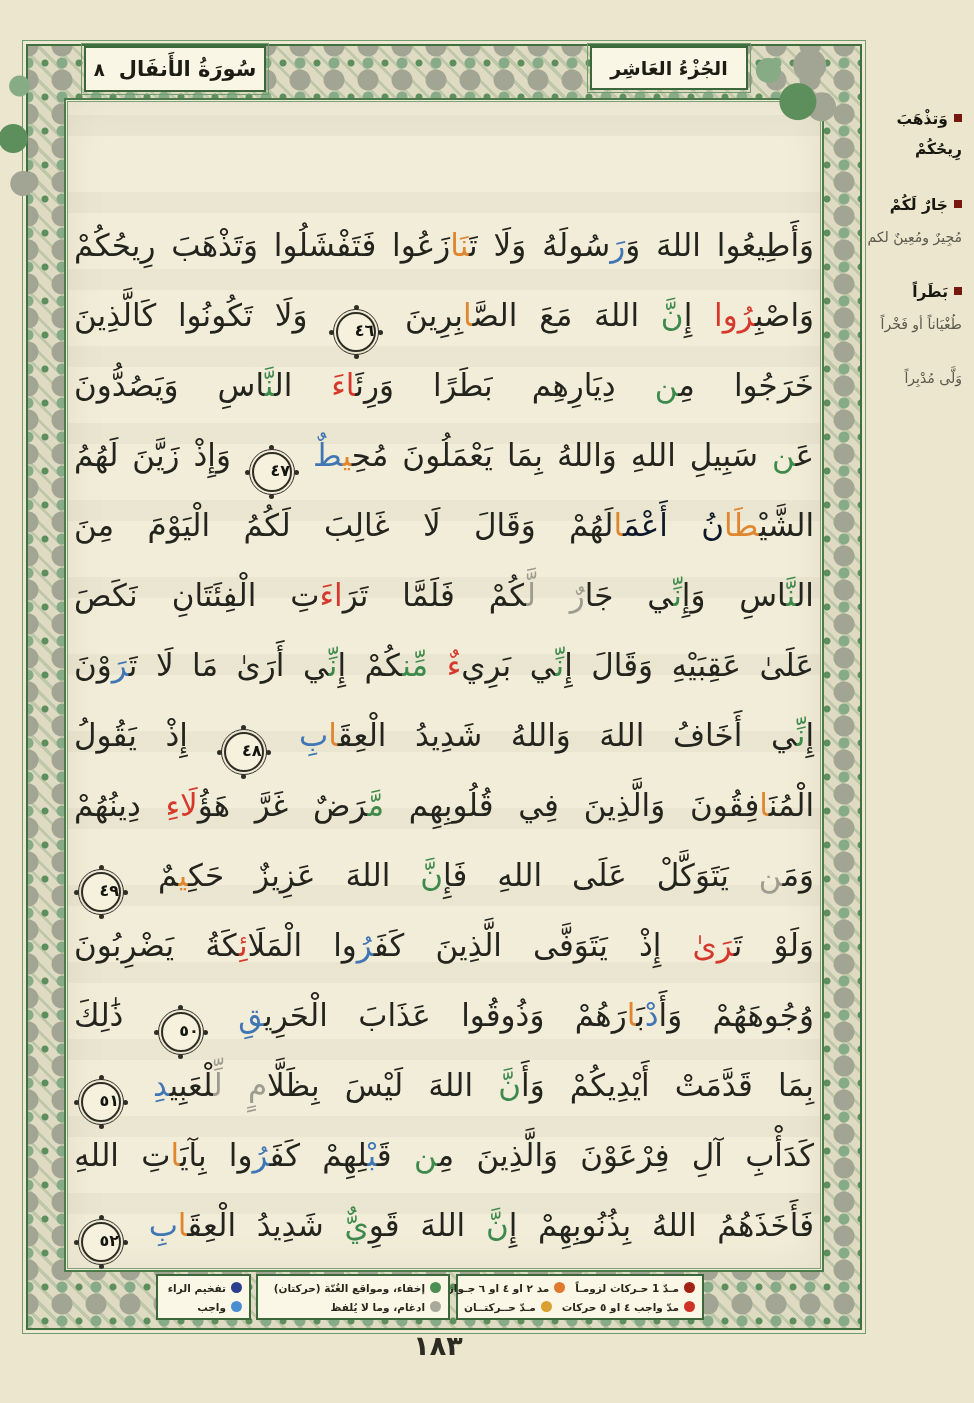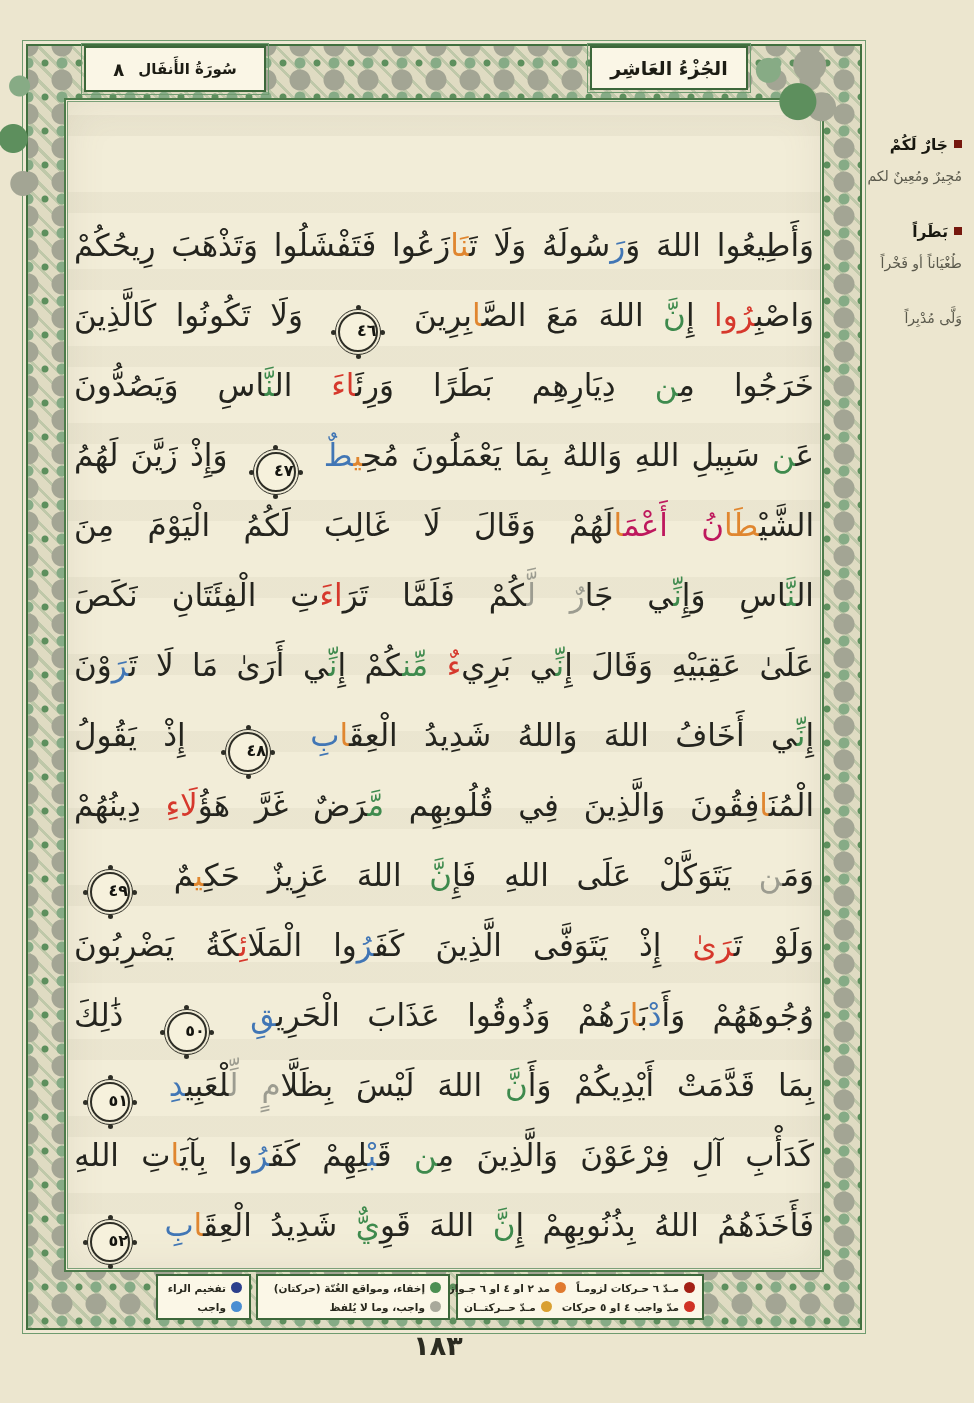--- a/index.html
+++ b/index.html
@@ -30,21 +30,21 @@
     box-shadow:inset 0 0 0 1px #f2edd8, inset 0 0 0 2px #7ba078, inset 0 0 40px rgba(120,110,80,.12);
   }
   
   .hbox{
     position:absolute;background:#faf6e6;border:2px solid #3c673a;
     outline:1px solid #6f9b6f;outline-offset:2px;
     display:flex;align-items:center;justify-content:center;
     color:#1c1c14;font-weight:bold;
   }
   .surah-box{left:84px;top:46px;width:178px;height:42px;direction:rtl;gap:14px;}
-  .surah-name{font-size:15px;letter-spacing:-.5px;}
+  .surah-name{font-size:21px;letter-spacing:-.5px;}
   .surah-num{font-size:18px;}
   .juz-box{left:590px;top:46px;width:154px;height:40px;font-size:19px;}
   
   .corner-tr{
     position:absolute;left:733px;top:34px;width:118px;height:104px;border-radius:50% 40% 55% 45%;
     background:
       radial-gradient(circle at 30% 35%, #87ab85 12px, rgba(0,0,0,0) 13px),
       radial-gradient(circle at 65% 30%, #a3a594 16px, rgba(0,0,0,0) 17px),
       radial-gradient(circle at 55% 65%, #5d8f5d 18px, rgba(0,0,0,0) 19px),
       radial-gradient(circle at 75% 70%, #a3a594 14px, rgba(0,0,0,0) 15px);
@@ -65,21 +65,21 @@
   }
   .qline{
     height:70px;font-size:31px;line-height:62px;color:#24241e;
     text-align:justify;text-align-last:justify;direction:rtl;
     white-space:normal;font-weight:500;
   }
   .ayah-marker{
     display:inline-block;width:36px;height:36px;border:2px solid #2e2e26;border-radius:50%;
     outline:1px solid #2e2e26;outline-offset:2px;background:#f6f1dc;
     font-size:16px;line-height:34px;text-align:center;color:#151510;
-    vertical-align:-10px;position:relative;margin:0 16px;font-weight:bold;
+    vertical-align:-10px;position:relative;margin:0 7px;font-weight:bold;
   }
   .ayah-marker::before{
     content:"";position:absolute;left:50%;top:-9px;width:5px;height:5px;margin-left:-2.5px;
     border-radius:50%;background:#2e2e26;box-shadow:0 49px 0 #2e2e26;
   }
   .ayah-marker::after{
     content:"";position:absolute;top:50%;left:-9px;width:5px;height:5px;margin-top:-2.5px;
     border-radius:50%;background:#2e2e26;box-shadow:49px 0 0 #2e2e26;
   }
   
@@ -125,54 +125,55 @@
 </div>
 <div class="hbox juz-box">
   <span>الجُزْءُ العَاشِر</span>
 </div>
 
 <div class="quran">
   <div class="qline"><span class="seg" style="color: rgb(36, 36, 30);">وَأَطِيعُوا اللهَ وَ</span><span class="seg" style="color: rgb(65, 118, 181);">رَ</span><span class="seg" style="color: rgb(36, 36, 30);">سُولَهُ وَلَا تَ</span><span class="seg" style="color: rgb(224, 134, 47);">نَا</span><span class="seg" style="color: rgb(36, 36, 30);">زَعُوا فَتَفْشَلُوا وَتَذْهَبَ رِيحُكُمْ</span></div>
   <div class="qline"><span class="seg" style="color: rgb(36, 36, 30);">وَاصْبِ</span><span class="seg" style="color: rgb(214, 56, 44);">رُوا</span><span class="seg" style="color: rgb(36, 36, 30);"> إِ</span><span class="seg" style="color: rgb(62, 138, 77);">نَّ</span><span class="seg" style="color: rgb(36, 36, 30);"> اللهَ مَعَ الصَّ</span><span class="seg" style="color: rgb(224, 134, 47);">ا</span><span class="seg" style="color: rgb(36, 36, 30);">بِرِينَ </span><span class="ayah-marker">٤٦</span><span class="seg" style="color: rgb(36, 36, 30);"> وَلَا تَكُونُوا كَالَّذِينَ</span></div>
   <div class="qline"><span class="seg" style="color: rgb(36, 36, 30);">خَرَجُوا مِ</span><span class="seg" style="color: rgb(62, 138, 77);">ن</span><span class="seg" style="color: rgb(36, 36, 30);"> دِيَارِهِم بَطَرًا وَرِئَ</span><span class="seg" style="color: rgb(214, 56, 44);">اءَ</span><span class="seg" style="color: rgb(36, 36, 30);"> ال</span><span class="seg" style="color: rgb(62, 138, 77);">نَّ</span><span class="seg" style="color: rgb(36, 36, 30);">اسِ وَيَصُدُّونَ</span></div>
   <div class="qline"><span class="seg" style="color: rgb(36, 36, 30);">عَ</span><span class="seg" style="color: rgb(62, 138, 77);">ن</span><span class="seg" style="color: rgb(36, 36, 30);"> سَبِيلِ اللهِ وَاللهُ بِمَا يَعْمَلُونَ مُحِ</span><span class="seg" style="color: rgb(224, 134, 47);">ي</span><span class="seg" style="color: rgb(65, 118, 181);">طٌ </span><span class="ayah-marker">٤٧</span><span class="seg" style="color: rgb(36, 36, 30);"> وَإِذْ زَيَّنَ لَهُمُ</span></div>
-  <div class="qline"><span class="seg" style="color: rgb(36, 36, 30);">الشَّيْ</span><span class="seg" style="color: rgb(224, 134, 47);">طَا</span><span class="seg" style="color: #be185d;">نُ أَعْمَ</span><span class="seg" style="color: rgb(224, 134, 47);">ا</span><span class="seg" style="color: rgb(36, 36, 30);">لَهُمْ وَقَالَ لَا غَالِبَ لَكُمُ الْيَوْمَ مِنَ</span></div>
+  <div class="qline"><span class="seg" style="color: rgb(36, 36, 30);">الشَّيْ</span><span class="seg" style="color: rgb(224, 134, 47);">طَا</span><span class="seg" style="color: #0f172a;">نُ أَعْمَ</span><span class="seg" style="color: rgb(224, 134, 47);">ا</span><span class="seg" style="color: rgb(36, 36, 30);">لَهُمْ وَقَالَ لَا غَالِبَ لَكُمُ الْيَوْمَ مِنَ</span></div>
   <div class="qline"><span class="seg" style="color: rgb(36, 36, 30);">ال</span><span class="seg" style="color: rgb(62, 138, 77);">نَّ</span><span class="seg" style="color: rgb(36, 36, 30);">اسِ وَإِ</span><span class="seg" style="color: rgb(62, 138, 77);">نِّ</span><span class="seg" style="color: rgb(36, 36, 30);">ي جَا</span><span class="seg" style="color: rgb(156, 156, 144);">رٌ لَّ</span><span class="seg" style="color: rgb(36, 36, 30);">كُمْ فَلَمَّا تَرَ</span><span class="seg" style="color: rgb(214, 56, 44);">اءَ</span><span class="seg" style="color: rgb(36, 36, 30);">تِ الْفِئَتَانِ نَكَصَ</span></div>
   <div class="qline"><span class="seg" style="color: rgb(36, 36, 30);">عَلَىٰ عَقِبَيْهِ وَقَالَ إِ</span><span class="seg" style="color: rgb(62, 138, 77);">نِّ</span><span class="seg" style="color: rgb(36, 36, 30);">ي بَرِي</span><span class="seg" style="color: rgb(214, 56, 44);">ءٌ</span><span class="seg" style="color: rgb(62, 138, 77);"> مِّن</span><span class="seg" style="color: rgb(36, 36, 30);">كُمْ إِ</span><span class="seg" style="color: rgb(62, 138, 77);">نِّ</span><span class="seg" style="color: rgb(36, 36, 30);">ي أَرَىٰ مَا لَا تَ</span><span class="seg" style="color: rgb(65, 118, 181);">رَ</span><span class="seg" style="color: rgb(36, 36, 30);">وْنَ</span></div>
   <div class="qline"><span class="seg" style="color: rgb(36, 36, 30);">إِ</span><span class="seg" style="color: rgb(62, 138, 77);">نِّ</span><span class="seg" style="color: rgb(36, 36, 30);">ي أَخَافُ اللهَ وَاللهُ شَدِيدُ الْعِقَ</span><span class="seg" style="color: rgb(224, 134, 47);">ا</span><span class="seg" style="color: rgb(65, 118, 181);">بِ </span><span class="ayah-marker">٤٨</span><span class="seg" style="color: rgb(36, 36, 30);"> إِذْ يَقُولُ</span></div>
   <div class="qline"><span class="seg" style="color: rgb(36, 36, 30);">الْمُنَ</span><span class="seg" style="color: rgb(224, 134, 47);">ا</span><span class="seg" style="color: rgb(36, 36, 30);">فِقُونَ وَالَّذِينَ فِي قُلُوبِهِم</span><span class="seg" style="color: rgb(62, 138, 77);"> مَّ</span><span class="seg" style="color: rgb(36, 36, 30);">رَضٌ غَرَّ هَؤُ</span><span class="seg" style="color: rgb(214, 56, 44);">لَاءِ</span><span class="seg" style="color: rgb(36, 36, 30);"> دِينُهُمْ</span></div>
   <div class="qline"><span class="seg" style="color: rgb(36, 36, 30);">وَمَ</span><span class="seg" style="color: rgb(156, 156, 144);">ن</span><span class="seg" style="color: rgb(36, 36, 30);"> يَتَوَكَّلْ عَلَى اللهِ فَإِ</span><span class="seg" style="color: rgb(62, 138, 77);">نَّ</span><span class="seg" style="color: rgb(36, 36, 30);"> اللهَ عَزِيزٌ حَكِ</span><span class="seg" style="color: rgb(224, 134, 47);">ي</span><span class="seg" style="color: rgb(36, 36, 30);">مٌ </span><span class="ayah-marker">٤٩</span></div>
   <div class="qline"><span class="seg" style="color: rgb(36, 36, 30);">وَلَوْ تَ</span><span class="seg" style="color: rgb(214, 56, 44);">رَىٰ</span><span class="seg" style="color: rgb(36, 36, 30);"> إِذْ يَتَوَفَّى الَّذِينَ كَفَ</span><span class="seg" style="color: rgb(65, 118, 181);">رُ</span><span class="seg" style="color: rgb(36, 36, 30);">وا الْمَلَ</span><span class="seg" style="color: rgb(214, 56, 44);">ائِ</span><span class="seg" style="color: rgb(36, 36, 30);">كَةُ يَضْرِبُونَ</span></div>
   <div class="qline"><span class="seg" style="color: rgb(36, 36, 30);">وُجُوهَهُمْ وَأَ</span><span class="seg" style="color: rgb(65, 118, 181);">دْ</span><span class="seg" style="color: rgb(36, 36, 30);">بَ</span><span class="seg" style="color: rgb(224, 134, 47);">ا</span><span class="seg" style="color: rgb(36, 36, 30);">رَهُمْ وَذُوقُوا عَذَابَ الْحَرِي</span><span class="seg" style="color: rgb(65, 118, 181);">قِ </span><span class="ayah-marker">٥٠</span><span class="seg" style="color: rgb(36, 36, 30);"> ذَٰلِكَ</span></div>
   <div class="qline"><span class="seg" style="color: rgb(36, 36, 30);">بِمَا قَدَّمَتْ أَيْدِيكُمْ وَأَ</span><span class="seg" style="color: rgb(62, 138, 77);">نَّ</span><span class="seg" style="color: rgb(36, 36, 30);"> اللهَ لَيْسَ بِظَلَّ</span><span class="seg" style="color: rgb(224, 134, 47);">ا</span><span class="seg" style="color: rgb(156, 156, 144);">مٍ لِّ</span><span class="seg" style="color: rgb(36, 36, 30);">لْعَبِي</span><span class="seg" style="color: rgb(65, 118, 181);">دِ </span><span class="ayah-marker">٥١</span></div>
   <div class="qline"><span class="seg" style="color: rgb(36, 36, 30);">كَدَأْبِ آلِ فِرْعَوْنَ وَالَّذِينَ مِ</span><span class="seg" style="color: rgb(62, 138, 77);">ن</span><span class="seg" style="color: rgb(36, 36, 30);"> قَ</span><span class="seg" style="color: rgb(65, 118, 181);">بْ</span><span class="seg" style="color: rgb(36, 36, 30);">لِهِمْ كَفَ</span><span class="seg" style="color: rgb(65, 118, 181);">رُ</span><span class="seg" style="color: rgb(36, 36, 30);">وا بِآيَ</span><span class="seg" style="color: rgb(224, 134, 47);">ا</span><span class="seg" style="color: rgb(36, 36, 30);">تِ اللهِ</span></div>
   <div class="qline"><span class="seg" style="color: rgb(36, 36, 30);">فَأَخَذَهُمُ اللهُ بِذُنُوبِهِمْ إِ</span><span class="seg" style="color: rgb(62, 138, 77);">نَّ</span><span class="seg" style="color: rgb(36, 36, 30);"> اللهَ قَوِ</span><span class="seg" style="color: rgb(62, 138, 77);">يٌّ</span><span class="seg" style="color: rgb(36, 36, 30);"> شَدِيدُ الْعِقَ</span><span class="seg" style="color: rgb(224, 134, 47);">ا</span><span class="seg" style="color: rgb(65, 118, 181);">بِ </span><span class="ayah-marker">٥٢</span></div>
 </div>
 
 <aside class="margin-notes">
   <div class="note">
+    <div class="term"><span class="bullet"></span><span>وَتذْهَبَ رِيحُكُمْ</span></div>
   </div>
   <div class="note">
     <div class="term"><span class="bullet"></span><span>جَارٌ لَكُمْ</span></div>
     <div class="def">مُجِيرٌ ومُعِينٌ لكم</div>
   </div>
   <div class="note">
     <div class="term"><span class="bullet"></span><span>بَطَراً</span></div>
     <div class="def">طُغْيَاناً أو فَخْراً</div>
   </div>
   <div class="note">
     <div class="def">وَلَّى مُدْبِراً</div>
   </div>
 </aside>
 
 <div class="legend-box legend-mad">
   <div class="legend-row">
     <span class="legend-item">
         <span class="dot" style="background: rgb(163, 32, 20);"></span>
-        <span>مـدّ ٦ حـركات لزومـاً</span>
+        <span>مـدّ 1 حـركات لزومـاً</span>
       </span>
     <span class="legend-item">
         <span class="dot" style="background: rgb(224, 122, 47);"></span>
         <span>مد ٢ او ٤ او ٦ جـوازاً</span>
       </span>
   </div>
   <div class="legend-row">
     <span class="legend-item">
         <span class="dot" style="background: rgb(208, 51, 37);"></span>
         <span>مدّ واجب ٤ او ٥ حركات</span>
@@ -187,21 +188,21 @@
 <div class="legend-box legend-ghunnah">
   <div class="legend-row">
     <span class="legend-item">
         <span class="dot" style="background: rgb(75, 143, 82);"></span>
         <span>إخفاء، ومواقع الغُنّة (حركتان)</span>
       </span>
   </div>
   <div class="legend-row">
     <span class="legend-item">
         <span class="dot" style="background: rgb(169, 169, 155);"></span>
-        <span>واجب، وما لا يُلفظ</span>
+        <span>ادغام، وما لا يُلفظ</span>
       </span>
   </div>
 </div>
 
 <div class="legend-box legend-tafkheem">
   <div class="legend-row">
     <span class="legend-item">
         <span class="dot" style="background: rgb(43, 63, 140);"></span>
         <span>تفخيم الراء</span>
       </span>

